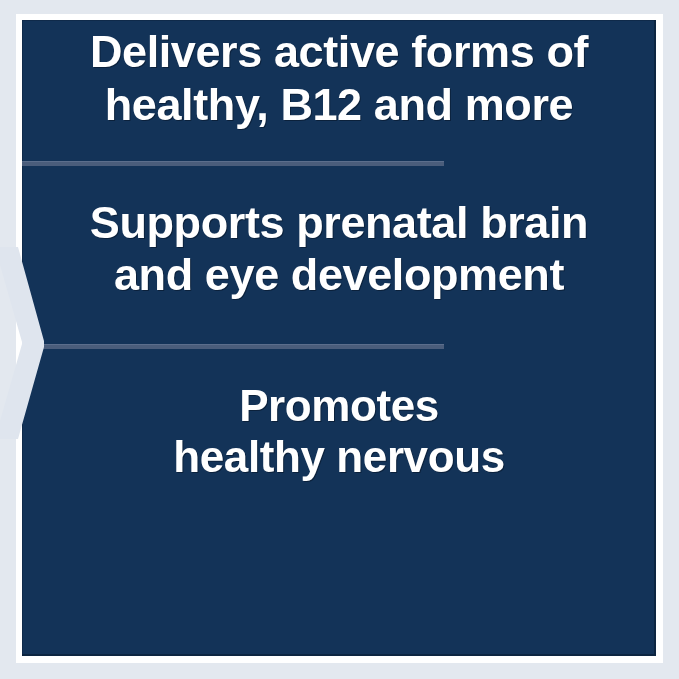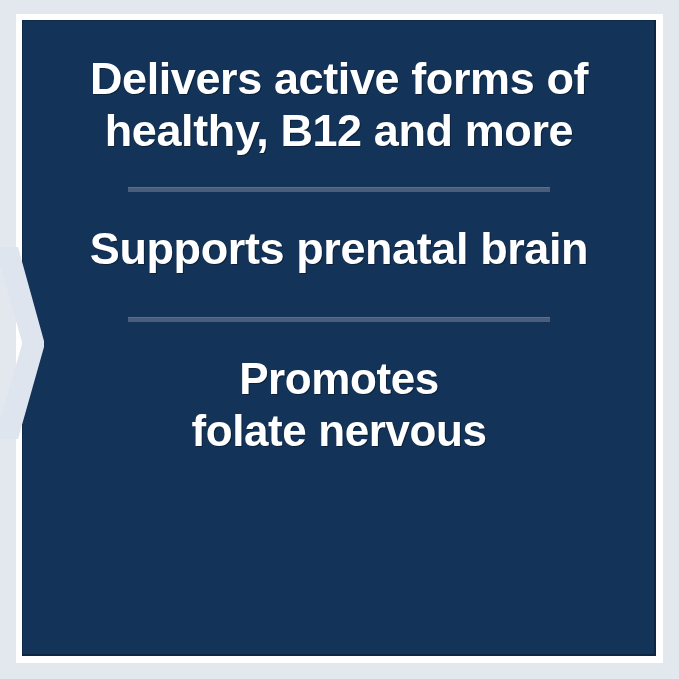--- a/index.html
+++ b/index.html
@@ -70,21 +70,20 @@
   
   .benefits {
     position: absolute;
     left: 22px;
     top: 20px;
     width: 634px;
     height: 484px;
     display: flex;
     flex-direction: column;
     justify-content: center;
-    align-items: center;
     z-index: 3;
     box-sizing: border-box;
   }
 
   .benefit {
     width: 100%;
     text-align: center;
     color: #ffffff;
     font-weight: 700;
     font-size: 45px;
@@ -134,23 +133,24 @@
 
     <div class="benefit b1">
       <span class="line">Delivers active forms of</span>
       <span class="line">healthy, B12 and more</span>
     </div>
 
     <div class="divider d1"></div>
 
     <div class="benefit b2">
       <span class="line">Supports prenatal brain</span>
+      <span class="line">and eye development</span>
     </div>
 
     <div class="divider d2"></div>
 
     <div class="benefit b3">
       <span class="line">Promotes</span>
-      <span class="line">folate nervous</span>
+      <span class="line">healthy nervous</span>
     </div>
 
   </div>
 </div>
 
 </body></html>

